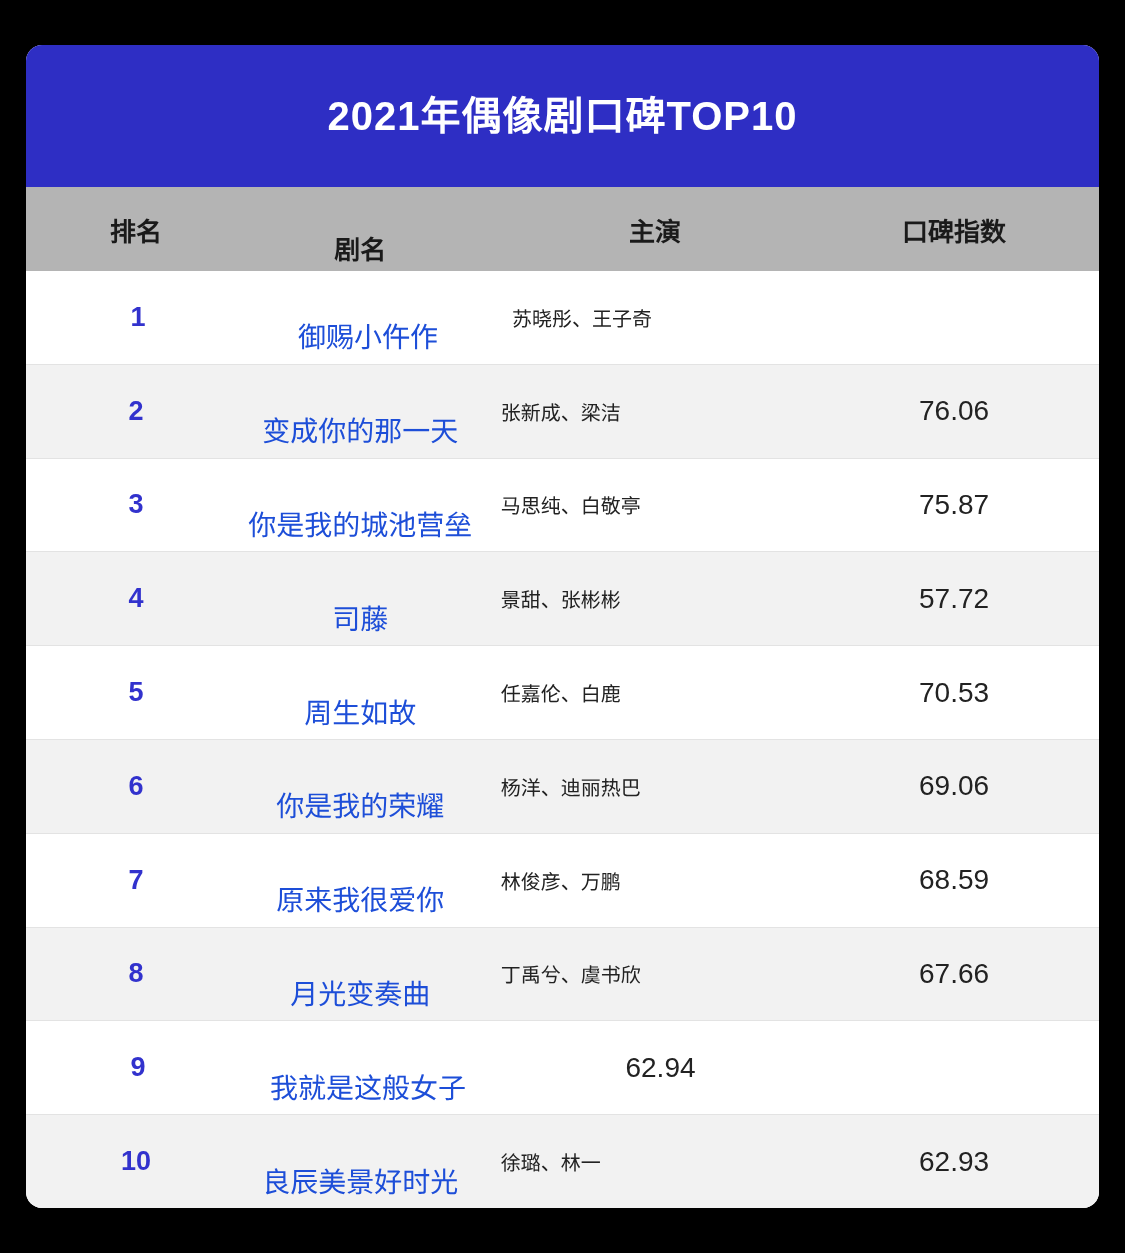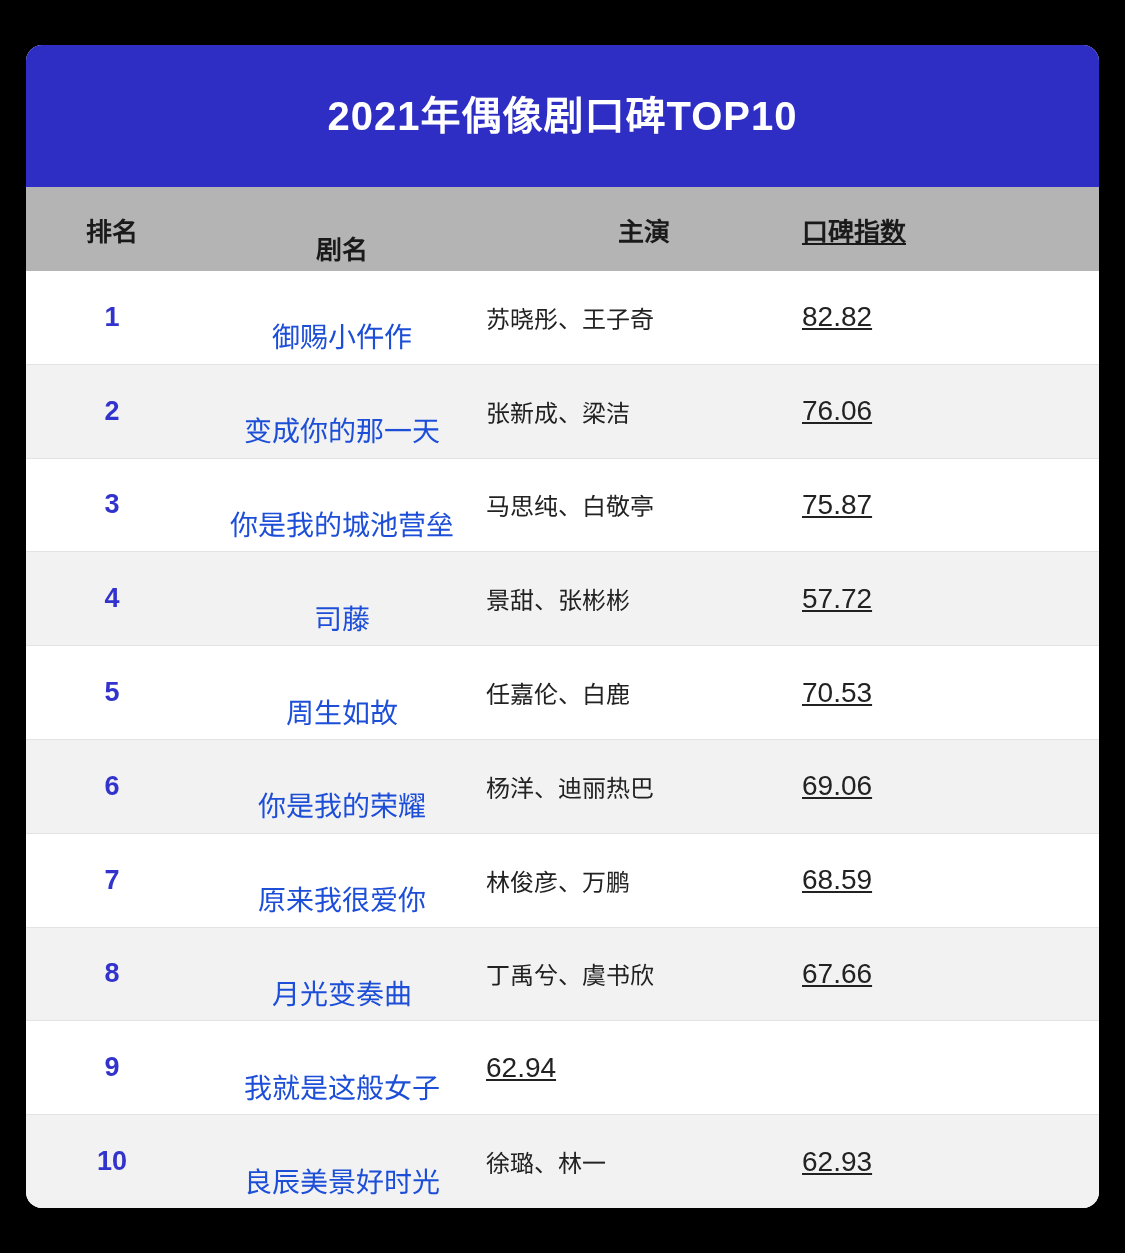--- a/index.html
+++ b/index.html
@@ -66,37 +66,37 @@
   .row {
     display: flex;
     align-items: center;
     flex: 1 1 0;
     border-bottom: 1px solid #e3e3e3;
   }
   .row:last-child { border-bottom: none; }
   .row.odd { background: #ffffff; }
   .row.even { background: #f2f2f2; }
 
-  .c-rank   { width: 172px; text-align: center; }
+  .c-rank   { width: 172px; text-align: center; margin-left: 26px; }
   .c-drama  { width: 288px; text-align: center; margin-top: 36px; }
   .c-cast   { width: 316px; }
-  .c-score  { width: 297px; text-align: left; text-decoration: underline; }
+  .c-score  { width: 297px; text-align: center; }
 
   .rank-val {
     color: #3232cd;
     font-size: 27px;
     font-weight: bold;
   }
   .drama-val {
     color: #1d4ed8;
     font-size: 28px;
   }
   .cast-val {
     color: #222222;
-    font-size: 24px;
+    font-size: 20px;
   }
   .score-val {
     color: #222222;
     font-size: 28px;
   }
 </style>
 </head>
 <body>
 
 <div class="page">
@@ -112,21 +112,20 @@
       <div class="head-cell c-cast">主演</div>
       <div class="head-cell c-score">口碑指数</div>
     </div>
 
     <div class="body-rows">
 
       <div class="row odd">
         <div class="c-rank rank-val">1</div>
         <div class="c-drama drama-val">御赐小仵作</div>
         <div class="c-cast cast-val">苏晓彤、王子奇</div>
-        <div class="c-score score-val">82.82</div>
       </div>
 
       <div class="row even">
         <div class="c-rank rank-val">2</div>
         <div class="c-drama drama-val">变成你的那一天</div>
         <div class="c-cast cast-val">张新成、梁洁</div>
         <div class="c-score score-val">76.06</div>
       </div>
 
       <div class="row odd">

